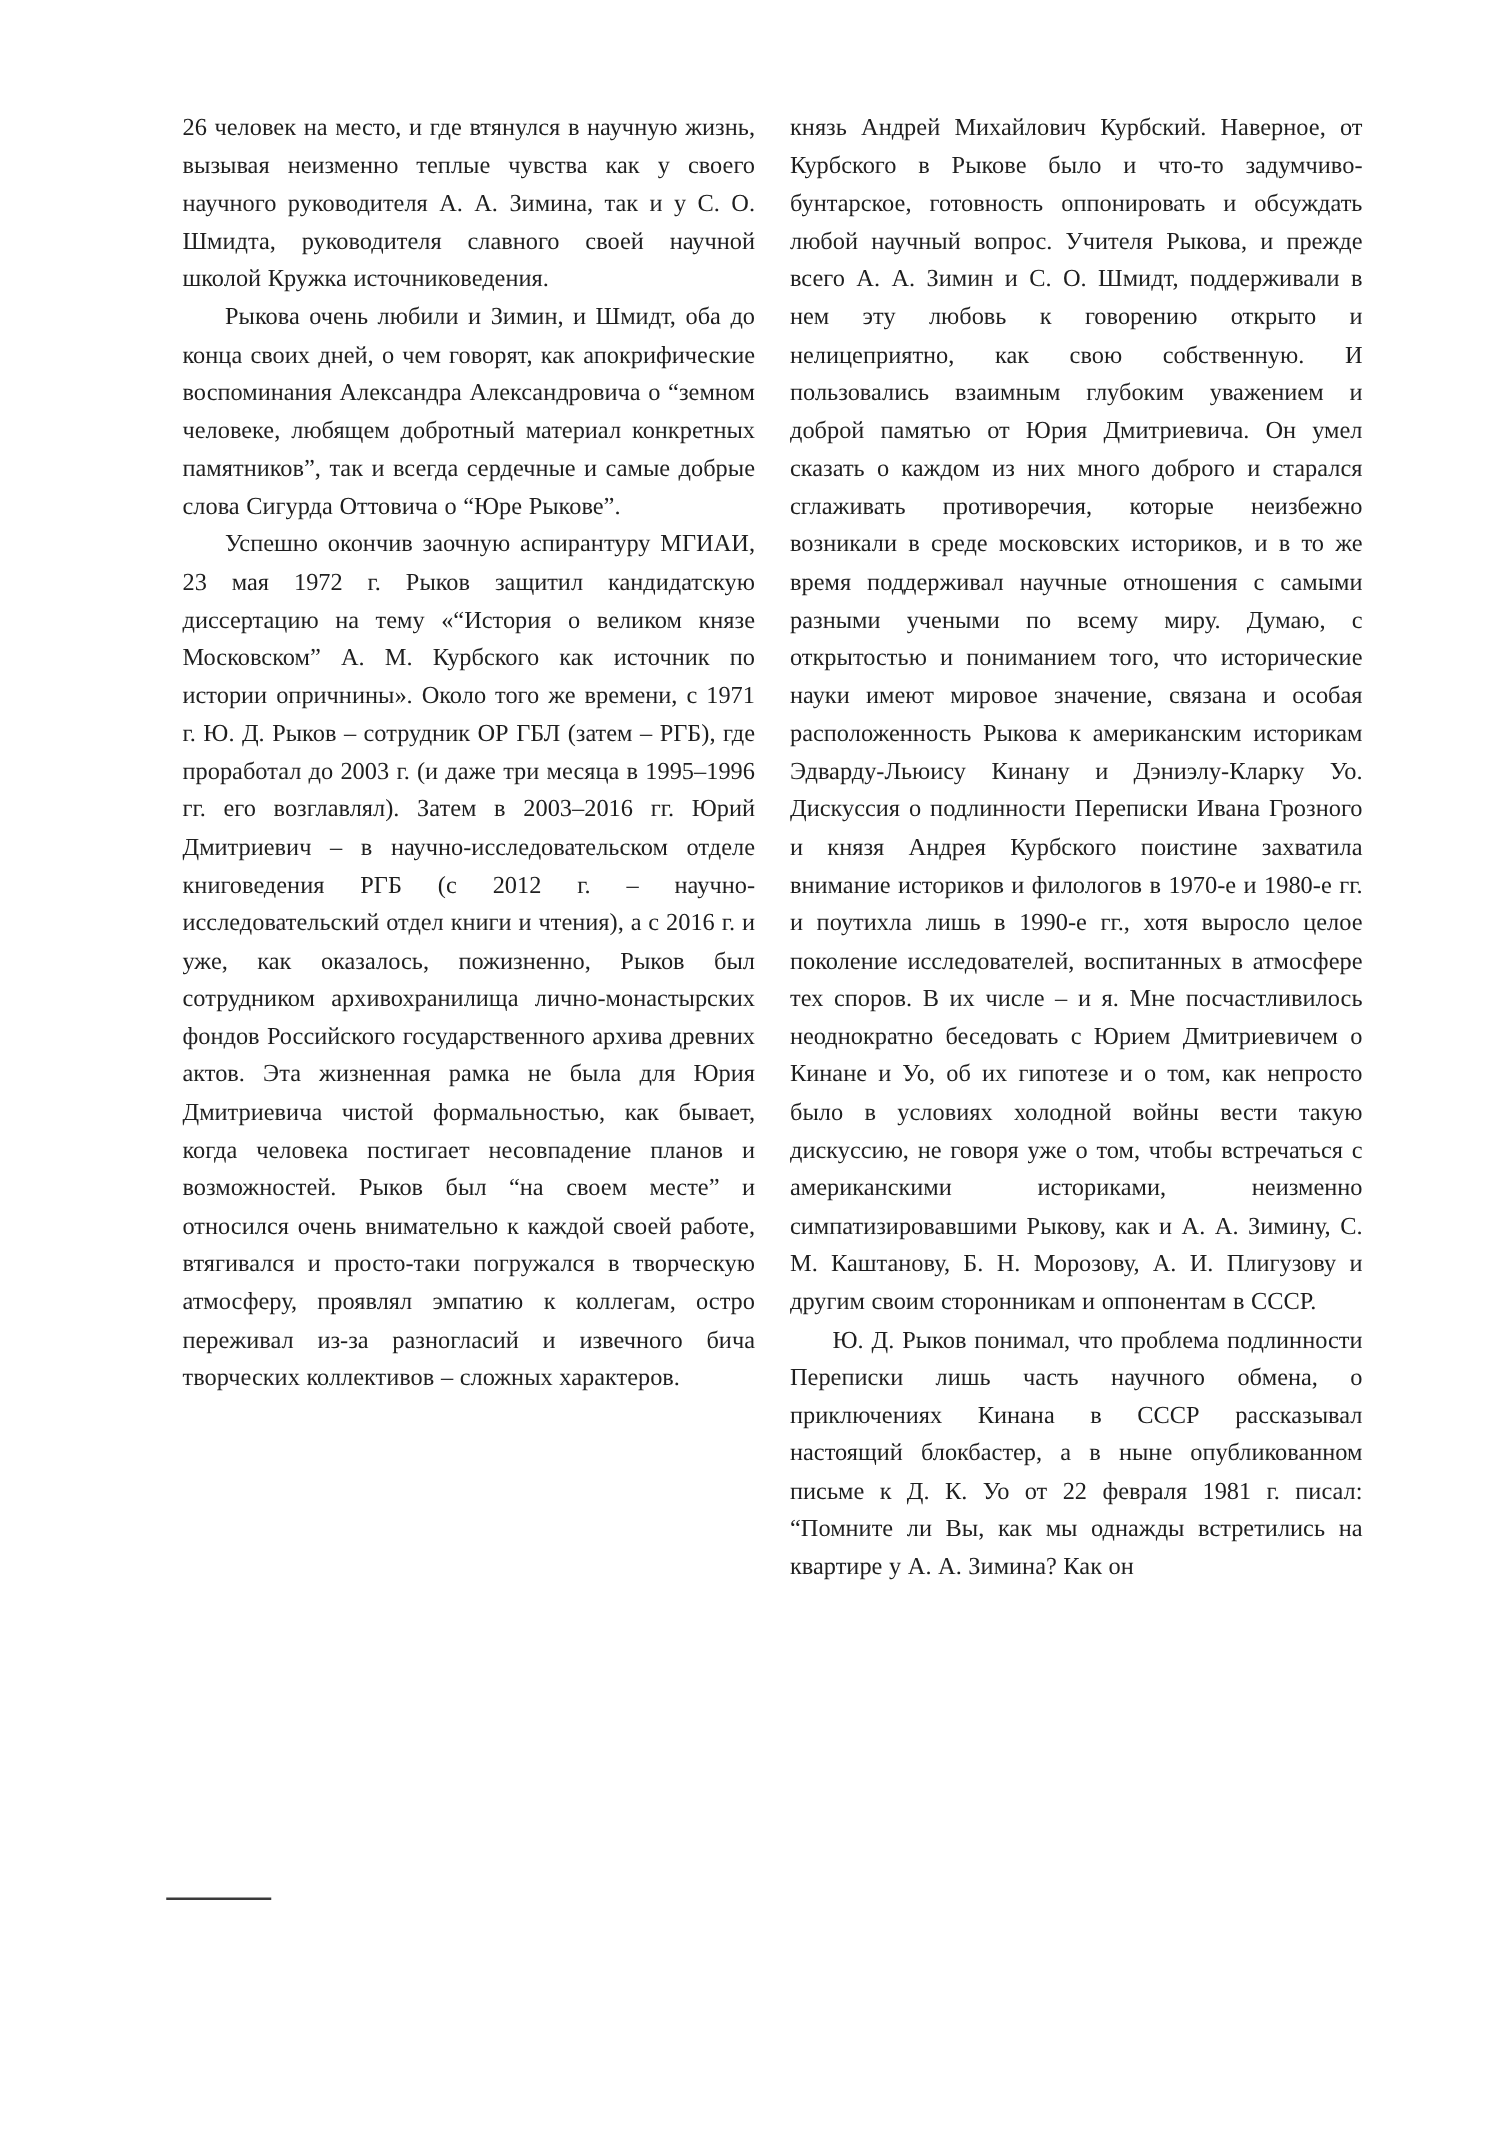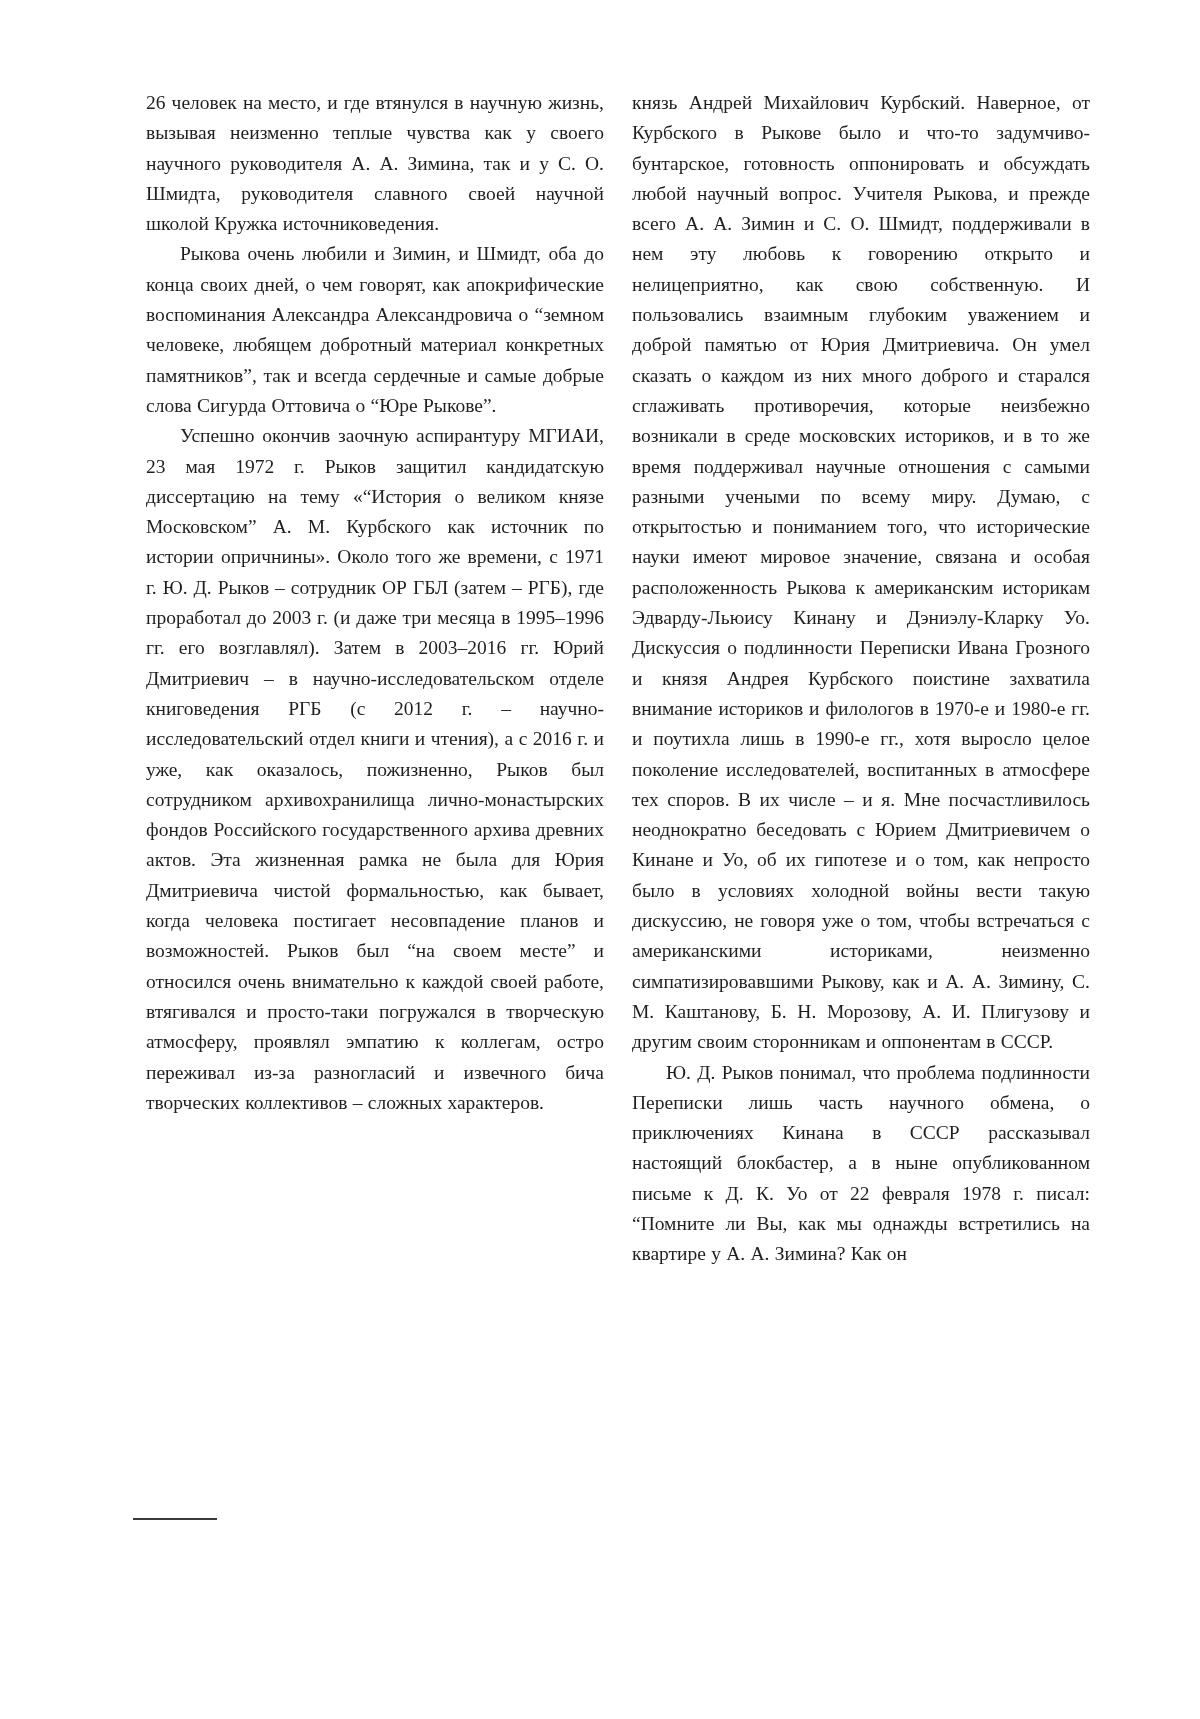--- a/index.html
+++ b/index.html
@@ -79,21 +79,21 @@
 <div class="page">
 
   <div class="text-block">
     <div class="column">
       <p class="no-indent">26 человек на место, и где втянулся в научную жизнь, вызывая неизменно теплые чувства как у своего научного руководителя А. А. Зимина, так и у С. О. Шмидта, руководителя славного своей научной школой Кружка источниковедения.</p>
       <p>Рыкова очень любили и Зимин, и Шмидт, оба до конца своих дней, о чем говорят, как апокрифические воспоминания Александра Александровича о “земном человеке, любящем добротный материал конкретных памятников”, так и всегда сердечные и самые добрые слова Сигурда Оттовича о “Юре Рыкове”.</p>
       <p>Успешно окончив заочную аспирантуру МГИАИ, 23 мая 1972 г. Рыков защитил кандидатскую диссертацию на тему «“История о великом князе Московском” А. М. Курбского как источник по истории опричнины». Около того же времени, с 1971 г. Ю. Д. Рыков – сотрудник ОР ГБЛ (затем – РГБ), где проработал до 2003 г. (и даже три месяца в 1995–1996 гг. его возглавлял). Затем в 2003–2016 гг. Юрий Дмитриевич – в научно-исследовательском отделе книговедения РГБ (с 2012 г. – научно-исследовательский отдел книги и чтения), а с 2016 г. и уже, как оказалось, пожизненно, Рыков был сотрудником архивохранилища лично-монастырских фондов Российского государственного архива древних актов. Эта жизненная рамка не была для Юрия Дмитриевича чистой формальностью, как бывает, когда человека постигает несовпадение планов и возможностей. Рыков был “на своем месте” и относился очень внимательно к каждой своей работе, втягивался и просто-таки погружался в творческую атмосферу, проявлял эмпатию к коллегам, остро переживал из-за разногласий и извечного бича творческих коллективов – сложных характеров.</p>
     </div>
     <div class="column">
       <p class="no-indent">князь Андрей Михайлович Курбский. Наверное, от Курбского в Рыкове было и что-то задумчиво-бунтарское, готовность оппонировать и обсуждать любой научный вопрос. Учителя Рыкова, и прежде всего А. А. Зимин и С. О. Шмидт, поддерживали в нем эту любовь к говорению открыто и нелицеприятно, как свою собственную. И пользовались взаимным глубоким уважением и доброй памятью от Юрия Дмитриевича. Он умел сказать о каждом из них много доброго и старался сглаживать противоречия, которые неизбежно возникали в среде московских историков, и в то же время поддерживал научные отношения с самыми разными учеными по всему миру. Думаю, с открытостью и пониманием того, что исторические науки имеют мировое значение, связана и особая расположенность Рыкова к американским историкам Эдварду-Льюису Кинану и Дэниэлу-Кларку Уо. Дискуссия о подлинности Переписки Ивана Грозного и князя Андрея Курбского поистине захватила внимание историков и филологов в 1970-е и 1980-е гг. и поутихла лишь в 1990-е гг., хотя выросло целое поколение исследователей, воспитанных в атмосфере тех споров. В их числе – и я. Мне посчастливилось неоднократно беседовать с Юрием Дмитриевичем о Кинане и Уо, об их гипотезе и о том, как непросто было в условиях холодной войны вести такую дискуссию, не говоря уже о том, чтобы встречаться с американскими историками, неизменно симпатизировавшими Рыкову, как и А. А. Зимину, С. М. Каштанову, Б. Н. Морозову, А. И. Плигузову и другим своим сторонникам и оппонентам в СССР.</p>
-      <p>Ю. Д. Рыков понимал, что проблема подлинности Переписки лишь часть научного обмена, о приключениях Кинана в СССР рассказывал настоящий блокбастер, а в ныне опубликованном письме к Д. К. Уо от 22 февраля 1978 г. писал: “Помните ли Вы, как мы однажды встретились на квартире у А. А. Зимина? Как он</p>
+      <p>Ю. Д. Рыков понимал, что проблема подлинности Переписки лишь часть научного обмена, о приключениях Кинана в СССР рассказывал настоящий блокбастер, а в ныне опубликованном письме к Д. К. Уо от 22 февраля 1981 г. писал: “Помните ли Вы, как мы однажды встретились на квартире у А. А. Зимина? Как он</p>
     </div>
   </div>
 
   <div class="footnote-rule"></div>
 
   <div class="footnote">
     <sup>2</sup>
     <span class="fn-author">Waugh D. C.</span><span> Memory and Memoirs: The Past as a Foreign Country // Slověne. International Journal of Slavic Studies. 2022. Vol. 11. № 1. P. 428.</span>
   </div>
 

